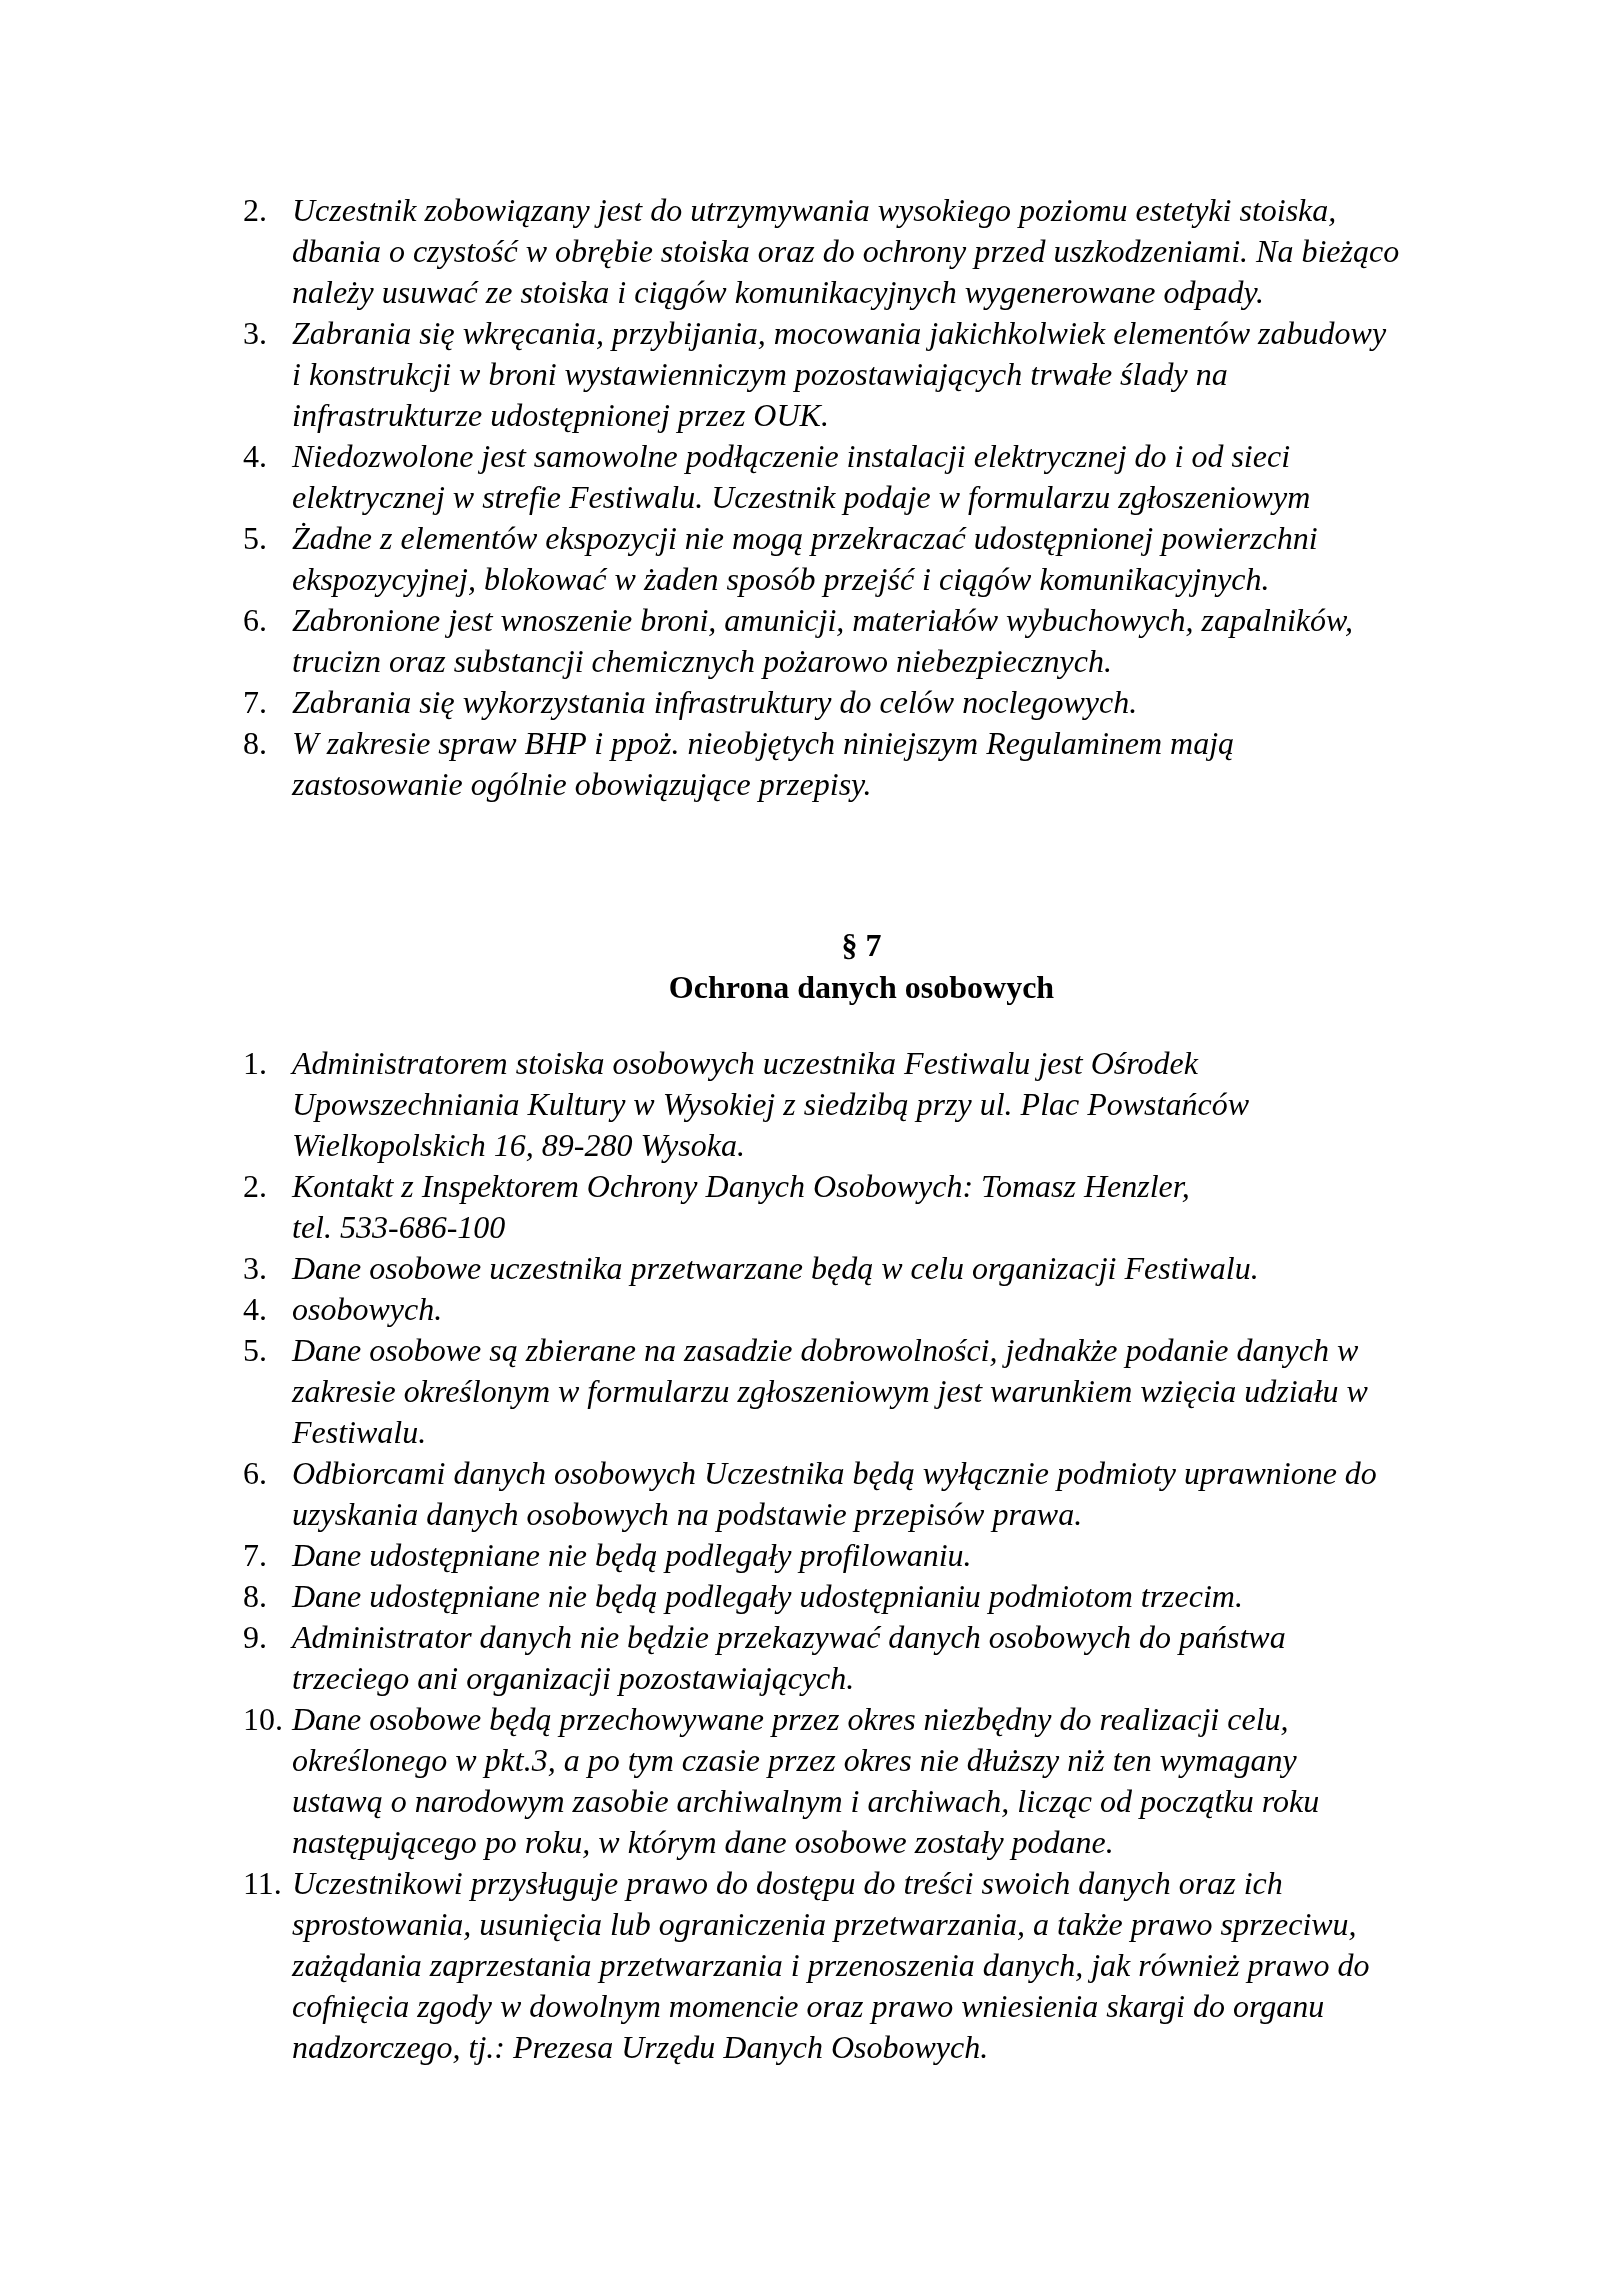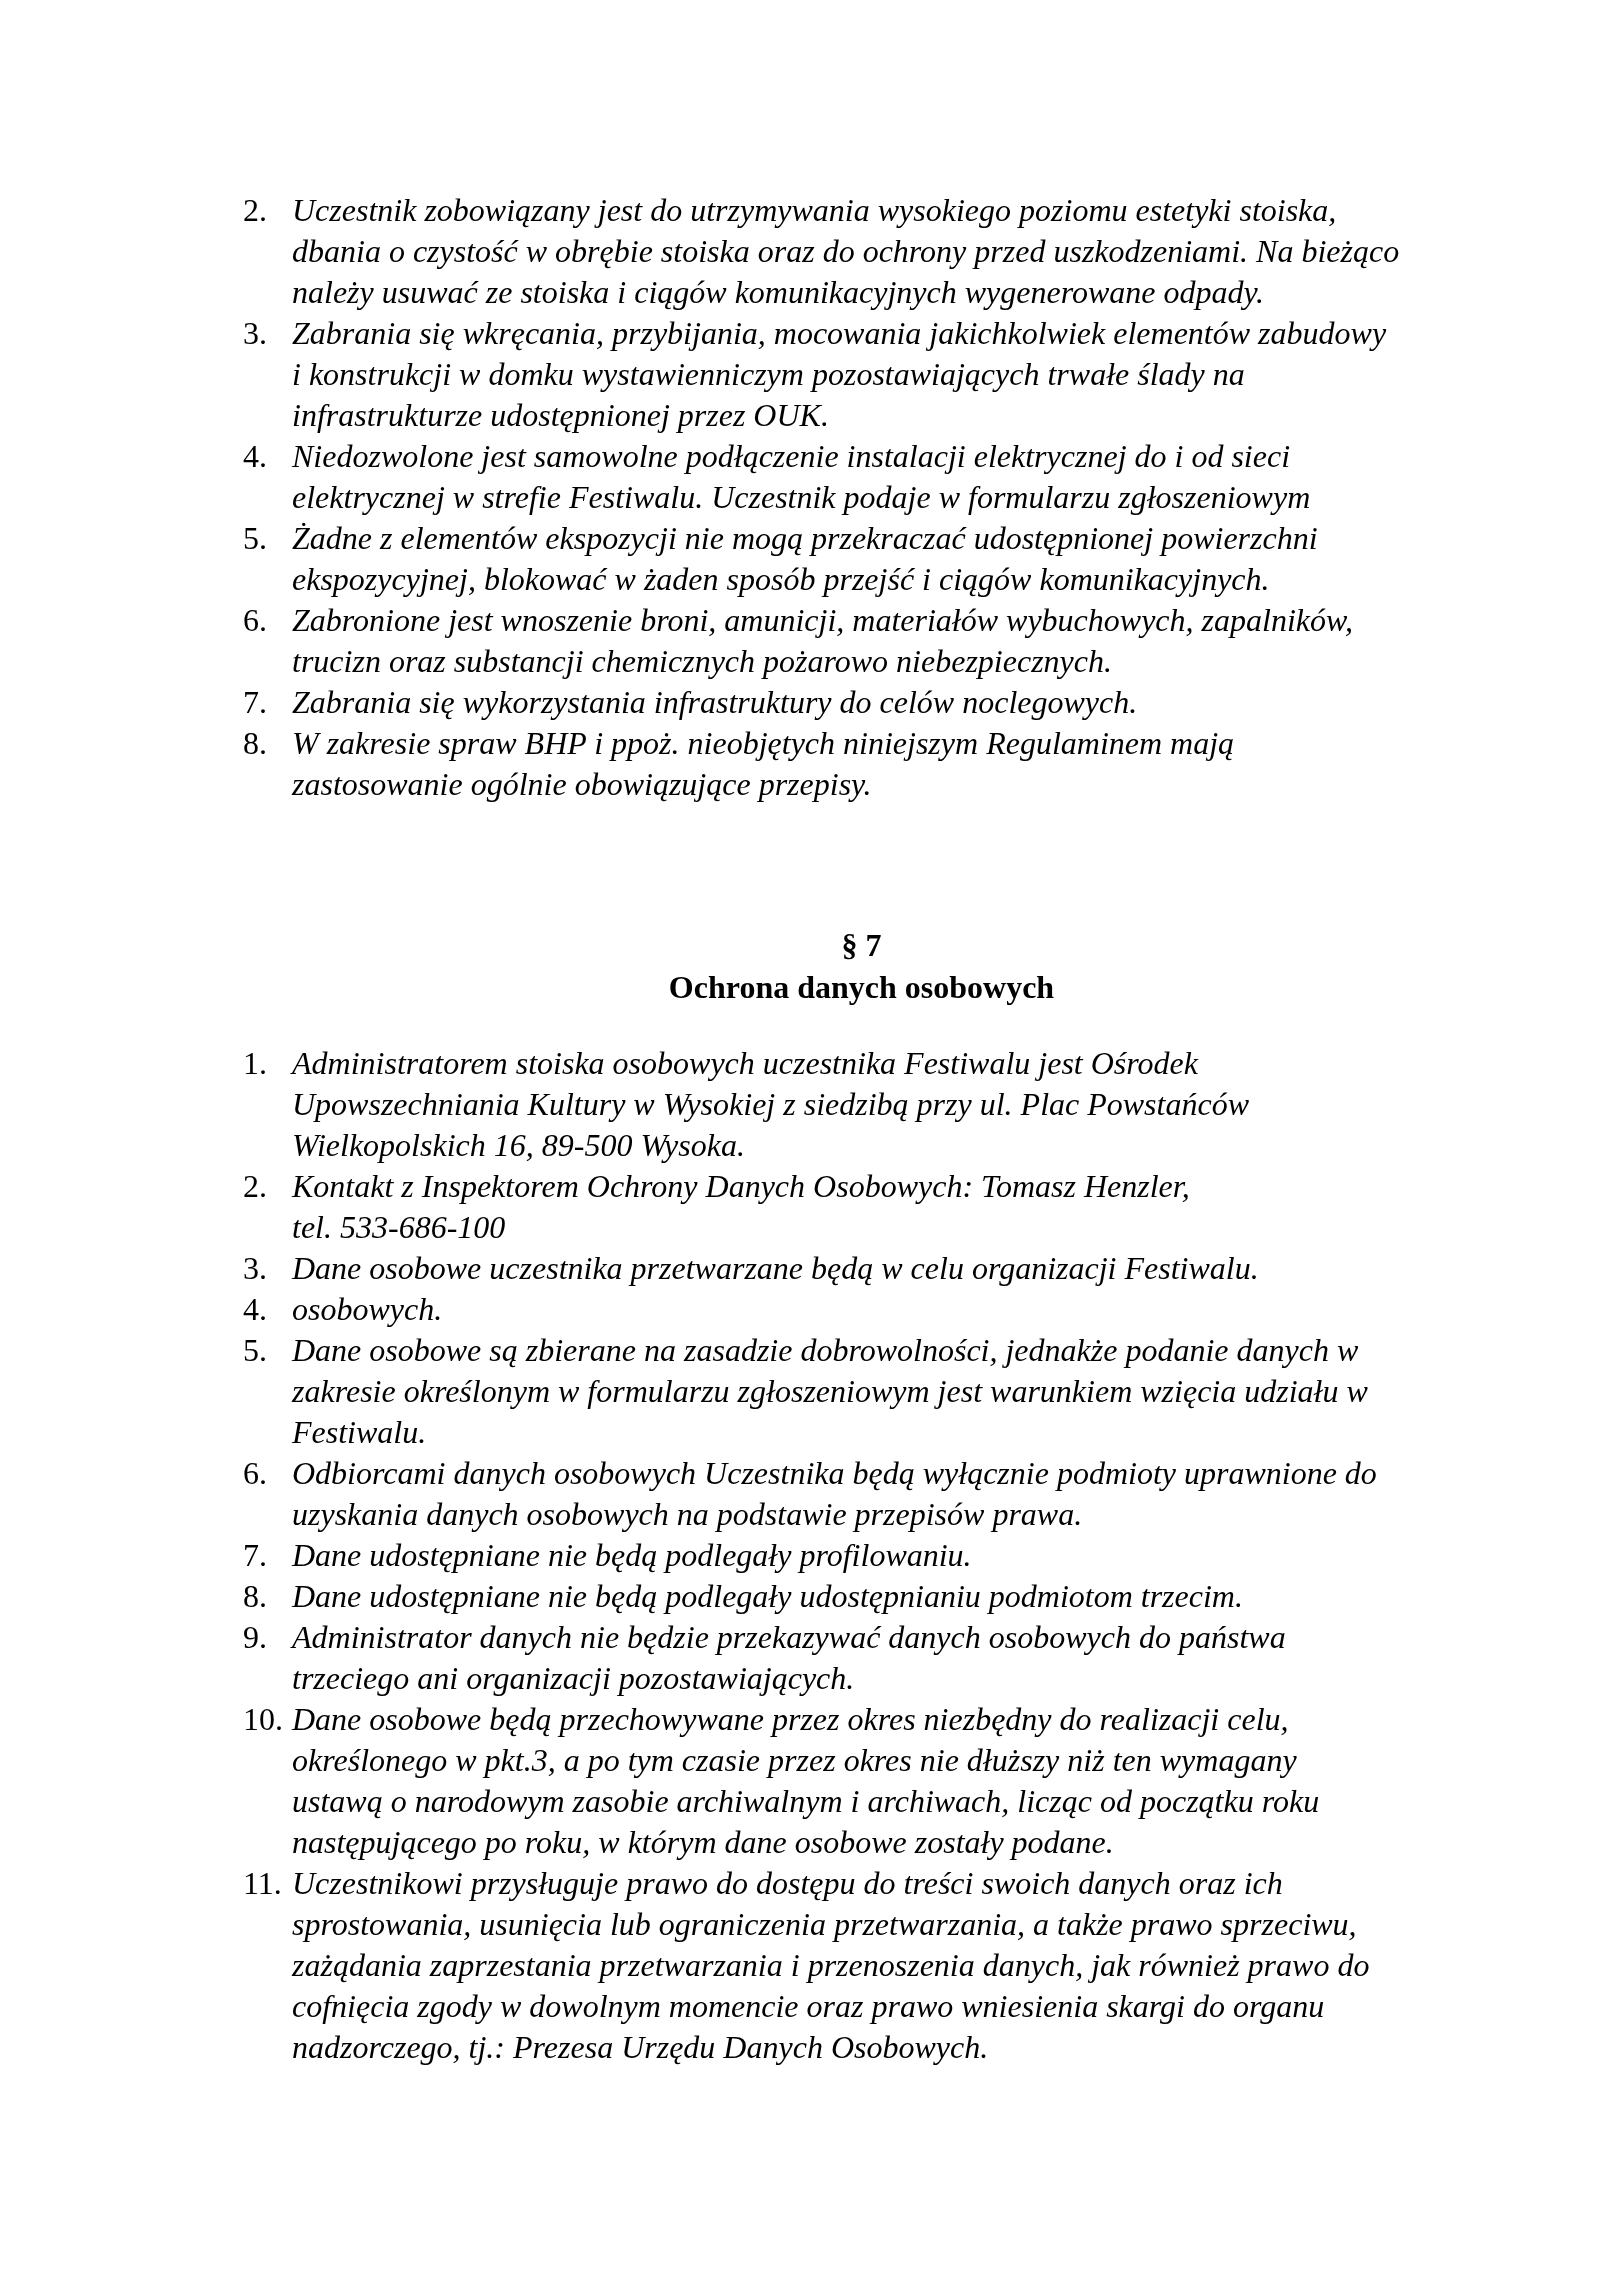--- a/index.html
+++ b/index.html
@@ -69,35 +69,35 @@
       top: 1043px;
     }
   </style>
 </head>
 <body>
 
 <div class="page">
 
   <ol class="list block" id="list-s6">
       <li class="item"><span class="item-num">2.</span><span class="item-text"><span class="item-line">Uczestnik zobowiązany jest do utrzymywania wysokiego poziomu estetyki stoiska,</span><span class="item-line">dbania o czystość w obrębie stoiska oraz do ochrony przed uszkodzeniami. Na bieżąco</span><span class="item-line">należy usuwać ze stoiska i ciągów komunikacyjnych wygenerowane odpady.</span></span></li>
-      <li class="item"><span class="item-num">3.</span><span class="item-text"><span class="item-line">Zabrania się wkręcania, przybijania, mocowania jakichkolwiek elementów zabudowy</span><span class="item-line">i konstrukcji w domku wystawienniczym pozostawiających trwałe ślady na</span><span class="item-line">infrastrukturze udostępnionej przez OUK.</span></span></li>
+      <li class="item"><span class="item-num">3.</span><span class="item-text"><span class="item-line">Zabrania się wkręcania, przybijania, mocowania jakichkolwiek elementów zabudowy</span><span class="item-line">i konstrukcji w broni wystawienniczym pozostawiających trwałe ślady na</span><span class="item-line">infrastrukturze udostępnionej przez OUK.</span></span></li>
       <li class="item"><span class="item-num">4.</span><span class="item-text"><span class="item-line">Niedozwolone jest samowolne podłączenie instalacji elektrycznej do i od sieci</span><span class="item-line">elektrycznej w strefie Festiwalu. Uczestnik podaje w formularzu zgłoszeniowym</span></span></li>
       <li class="item"><span class="item-num">5.</span><span class="item-text"><span class="item-line">Żadne z elementów ekspozycji nie mogą przekraczać udostępnionej powierzchni</span><span class="item-line">ekspozycyjnej, blokować w żaden sposób przejść i ciągów komunikacyjnych.</span></span></li>
       <li class="item"><span class="item-num">6.</span><span class="item-text"><span class="item-line">Zabronione jest wnoszenie broni, amunicji, materiałów wybuchowych, zapalników,</span><span class="item-line">trucizn oraz substancji chemicznych pożarowo niebezpiecznych.</span></span></li>
       <li class="item"><span class="item-num">7.</span><span class="item-text"><span class="item-line">Zabrania się wykorzystania infrastruktury do celów noclegowych.</span></span></li>
       <li class="item"><span class="item-num">8.</span><span class="item-text"><span class="item-line">W zakresie spraw BHP i ppoż. nieobjętych niniejszym Regulaminem mają</span><span class="item-line">zastosowanie ogólnie obowiązujące przepisy.</span></span></li>
     </ol>
 
   <div class="section-heading" id="heading-s7">
     <div>§ 7</div>
     <div>Ochrona danych osobowych</div>
   </div>
 
   <ol class="list block" id="list-s7">
-      <li class="item"><span class="item-num">1.</span><span class="item-text"><span class="item-line">Administratorem stoiska osobowych uczestnika Festiwalu jest Ośrodek</span><span class="item-line">Upowszechniania Kultury w Wysokiej z siedzibą przy ul. Plac Powstańców</span><span class="item-line">Wielkopolskich 16, 89-500 Wysoka.</span></span></li>
+      <li class="item"><span class="item-num">1.</span><span class="item-text"><span class="item-line">Administratorem stoiska osobowych uczestnika Festiwalu jest Ośrodek</span><span class="item-line">Upowszechniania Kultury w Wysokiej z siedzibą przy ul. Plac Powstańców</span><span class="item-line">Wielkopolskich 16, 89-280 Wysoka.</span></span></li>
       <li class="item"><span class="item-num">2.</span><span class="item-text"><span class="item-line">Kontakt z Inspektorem Ochrony Danych Osobowych: Tomasz Henzler,</span><span class="item-line">tel. 533-686-100</span></span></li>
       <li class="item"><span class="item-num">3.</span><span class="item-text"><span class="item-line">Dane osobowe uczestnika przetwarzane będą w celu organizacji Festiwalu.</span></span></li>
       <li class="item"><span class="item-num">4.</span><span class="item-text"><span class="item-line">osobowych.</span></span></li>
       <li class="item"><span class="item-num">5.</span><span class="item-text"><span class="item-line">Dane osobowe są zbierane na zasadzie dobrowolności, jednakże podanie danych w</span><span class="item-line">zakresie określonym w formularzu zgłoszeniowym jest warunkiem wzięcia udziału w</span><span class="item-line">Festiwalu.</span></span></li>
       <li class="item"><span class="item-num">6.</span><span class="item-text"><span class="item-line">Odbiorcami danych osobowych Uczestnika będą wyłącznie podmioty uprawnione do</span><span class="item-line">uzyskania danych osobowych na podstawie przepisów prawa.</span></span></li>
       <li class="item"><span class="item-num">7.</span><span class="item-text"><span class="item-line">Dane udostępniane nie będą podlegały profilowaniu.</span></span></li>
       <li class="item"><span class="item-num">8.</span><span class="item-text"><span class="item-line">Dane udostępniane nie będą podlegały udostępnianiu podmiotom trzecim.</span></span></li>
       <li class="item"><span class="item-num">9.</span><span class="item-text"><span class="item-line">Administrator danych nie będzie przekazywać danych osobowych do państwa</span><span class="item-line">trzeciego ani organizacji pozostawiających.</span></span></li>
       <li class="item"><span class="item-num">10.</span><span class="item-text"><span class="item-line">Dane osobowe będą przechowywane przez okres niezbędny do realizacji celu,</span><span class="item-line">określonego w pkt.3, a po tym czasie przez okres nie dłuższy niż ten wymagany</span><span class="item-line">ustawą o narodowym zasobie archiwalnym i archiwach, licząc od początku roku</span><span class="item-line">następującego po roku, w którym dane osobowe zostały podane.</span></span></li>
       <li class="item"><span class="item-num">11.</span><span class="item-text"><span class="item-line">Uczestnikowi przysługuje prawo do dostępu do treści swoich danych oraz ich</span><span class="item-line">sprostowania, usunięcia lub ograniczenia przetwarzania, a także prawo sprzeciwu,</span><span class="item-line">zażądania zaprzestania przetwarzania i przenoszenia danych, jak również prawo do</span><span class="item-line">cofnięcia zgody w dowolnym momencie oraz prawo wniesienia skargi do organu</span><span class="item-line">nadzorczego, tj.: Prezesa Urzędu Danych Osobowych.</span></span></li>

